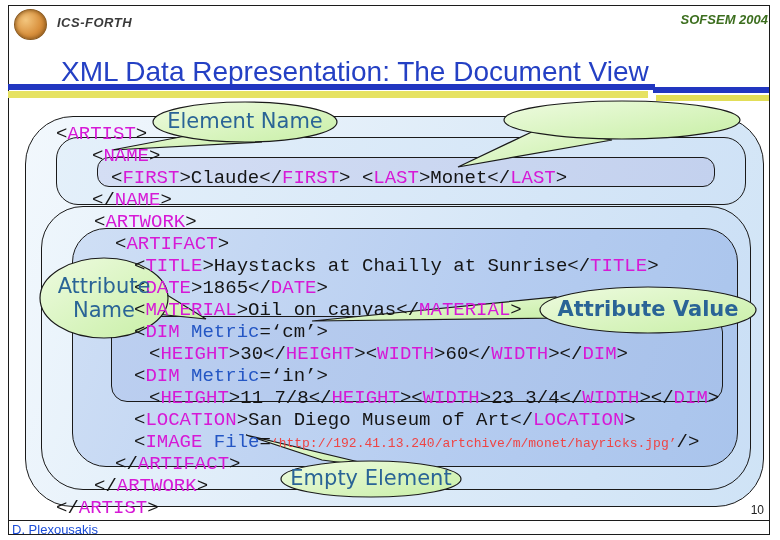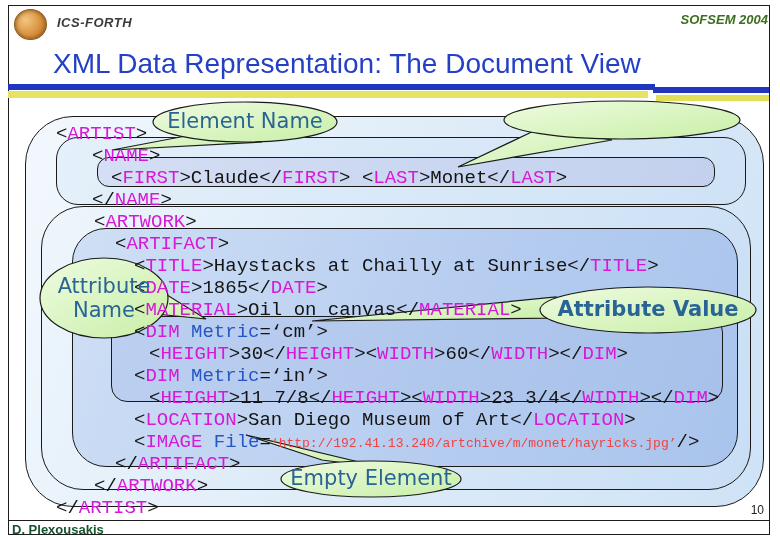--- a/index.html
+++ b/index.html
@@ -8,21 +8,21 @@
   .slide-frame{position:absolute;left:8px;top:5px;width:760px;height:528px;
         border:1px solid #1c1c1c;background:#ffffff;}
   
   .logo{position:absolute;left:14px;top:9px;width:31px;height:29px;border-radius:50%;
         background:radial-gradient(circle at 35% 35%,#f3c67e,#d9913e 55%,#ad6a22);
         border:1px solid #8a5a20;box-shadow:inset 0 0 4px #7a4e18;}
   .org{position:absolute;left:57px;top:15px;font-style:italic;font-weight:bold;
         font-size:13px;color:#3a3a3a;letter-spacing:.5px;}
   .conf{position:absolute;right:12px;top:12px;font-style:italic;font-weight:bold;
         font-size:13px;color:#3c6e1e;}
-  .title{position:absolute;left:53px;top:48px;margin:0;font-size:28px;font-weight:normal;
+  .title{position:absolute;left:53px;top:48px;margin:8px;font-size:28px;font-weight:normal;
         color:#2440c4;white-space:nowrap;}
   
   .bar{position:absolute;}
   .bar-blue {left:8px;top:84px;width:647px;height:6px;background:#2136c0;}
   .bar-blue2{left:653px;top:87px;width:116px;height:6px;background:#2136c0;}
   .bar-yellow {left:8px;top:91px;width:640px;height:7px;background:#e6e262;}
   .bar-yellow2{left:656px;top:95px;width:113px;height:6px;background:#e2de58;}
   
   .box{position:absolute;border:1px solid #1a1a1a;}
   .artist-box {left:25px;top:116px;width:737px;height:389px;border-radius:48px;
@@ -51,22 +51,22 @@
         font-size:21px;line-height:24px;white-space:pre-line;
         font-family:"DejaVu Sans",sans-serif;}
   .lbl-en{left:153px;top:109px;width:184px;}
   .lbl-ec{left:504px;top:107px;width:236px;}
   .lbl-an{left:40px;top:274px;width:128px;}
   .lbl-av{left:540px;top:297px;width:216px;font-weight:bold;}
   .lbl-ee{left:281px;top:466px;width:180px;}
   
   .footer-line{position:absolute;left:8px;top:520px;width:762px;height:1px;
         background:#1c1c1c;z-index:8;}
-  .author{position:absolute;left:12px;top:522px;font-size:13px;font-weight:bold;
-        color:#14532d;z-index:8;}
+  .author{position:absolute;left:12px;top:522px;font-size:13px;font-weight:normal;
+        color:#1d4ed8;z-index:8;}
   .page-num{position:absolute;left:736px;top:503px;width:28px;text-align:right;
         font-size:12px;color:#222222;z-index:8;}
 </style>
 </head>
 <body>
 
 <div class="page">
   <div class="slide-frame"></div>
 
   <div class="logo"></div>

